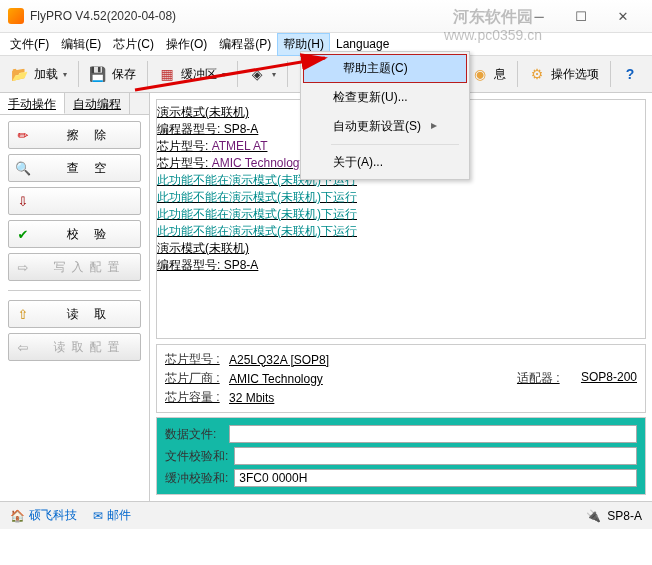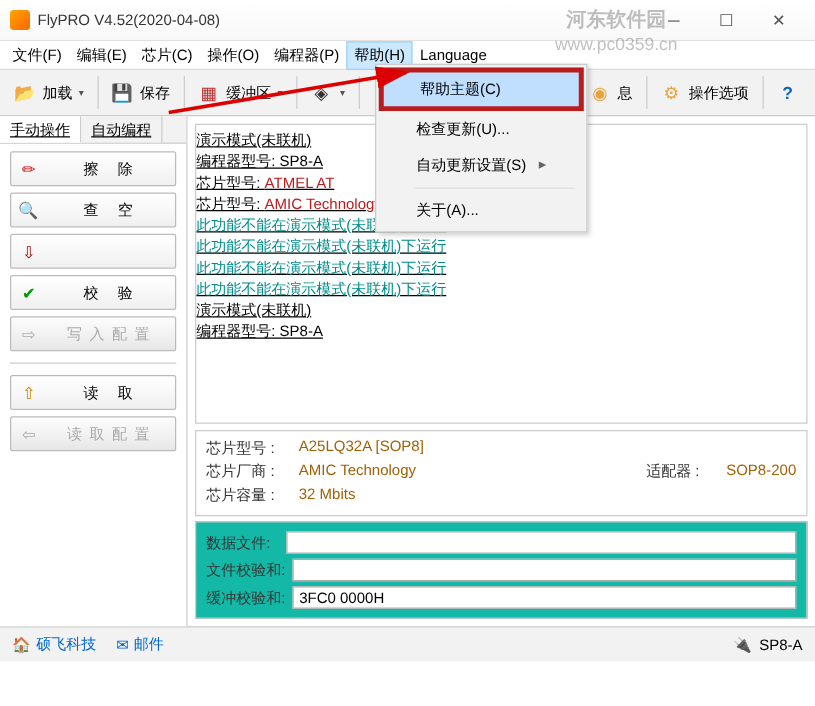--- a/index.html
+++ b/index.html
@@ -9,21 +9,21 @@
 .titlebar .icon { width: 16px; height: 16px; background: linear-gradient(135deg,#ffa500,#ff6600); border-radius: 3px; margin-right: 6px; }
 .titlebar .title { flex: 1; color: #333; }
 .titlebar .wbtn { width: 42px; height: 26px; display: flex; align-items: center; justify-content: center; font-size: 13px; color: #555; }
 
 .menubar { height: 22px; display: flex; align-items: center; padding: 0 4px; background: #fff; font-size: 12px; }
 .menubar .mitem { padding: 3px 6px; cursor: default; }
 .menubar .mitem.active { background: #cce8ff; border: 1px solid #99d1ff; padding: 2px 5px; }
 
 .dropdown { position: absolute; top: 51px; left: 300px; width: 170px; background: #f2f2f2; border: 1px solid #ccc; box-shadow: 2px 2px 4px rgba(0,0,0,.2); z-index: 100; padding: 2px; }
 .dropdown .ditem { padding: 6px 30px 6px 30px; background: #f2f2f2; display: flex; justify-content: space-between; }
-.dropdown .ditem.hl { background: #c0dfff; border: 4px solid #b91c1c; padding: 5px 29px 5px 29px; }
+.dropdown .ditem.hl { background: #c0dfff; border: 1px solid #b91c1c; padding: 5px 29px 5px 39px; }
 .dropdown .dsep { height: 1px; background: #ddd; margin: 3px 8px 3px 28px; }
 .dropdown .arr { color: #666; }
 
 .toolbar { height: 38px; background: #f2f2f2; border-top: 1px solid #ddd; border-bottom: 1px solid #ccc; display: flex; align-items: center; padding: 0 4px; }
 .tbtn { display: flex; align-items: center; padding: 4px 6px; margin-right: 2px; gap: 4px; }
 .tsep { width: 1px; height: 26px; background: #ccc; margin: 0 3px; }
 .ticon { width: 20px; height: 20px; display: flex; align-items: center; justify-content: center; font-size: 14px; }
 .dd { font-size: 8px; color: #555; margin-left: 1px; }
 
 .mainarea { display: flex; height: 408px; }
@@ -36,27 +36,27 @@
 .obtn.disabled { color: #aaa; }
 .obtn.bright { background: linear-gradient(#fff,#f0f0f0); }
 .obtn .oic { width: 16px; height: 16px; display: flex; align-items: center; justify-content: center; font-size: 13px; }
 .obtn .olab { flex: 1; text-align: center; letter-spacing: 6px; padding-left: 6px; }
 .hsep { height: 1px; background: #ccc; margin: 4px 0; }
 
 .rightpane { flex: 1; display: flex; flex-direction: column; }
 .logbox { flex: 1; border: 1px solid #ccc; margin: 6px 6px 3px 6px; padding: 4px 0; background: #fff; overflow: hidden; font-size: 12px; line-height: 17px; text-decoration: underline; }
 .logbox .ll { white-space: nowrap; }
 .c-black { color: #000; }
-.c-orange { color: #b91c1c; }
+.c-orange { color: #701a75; }
 .c-teal { color: #008c8c; }
 
 .infobox { border: 1px solid #ccc; margin: 2px 6px; padding: 5px 8px; background: #fff; }
-.irow { display: flex; height: 19px; gap: 16px; }
+.irow { display: flex; align-items: center; height: 19px; gap: 6px; text-decoration: underline; }
 .ilab { color: #333; min-width: 58px; }
-.ival { color: #a16207; }
+.ival { color: #000000; }
 .adapter { margin-left: auto; display: flex; gap: 6px; }
 
 .filebox { border: 1px solid #ccc; margin: 2px 6px 6px 6px; padding: 5px 8px; background: #14b8a6; }
 .frow { display: flex; align-items: center; height: 22px; gap: 6px; }
 .finput { flex: 1; height: 18px; border: 1px solid #aaa; background: #fff; padding: 0 4px; font-size: 12px; }
 
 .statusbar { height: 28px; border-top: 1px solid #ccc; background: #f2f2f2; display: flex; align-items: center; padding: 0 10px; gap: 16px; }
 .statusbar .sright { margin-left: auto; display: flex; align-items: center; gap: 6px; }
 .slink { color: #0066cc; cursor: pointer; display: flex; align-items: center; gap: 4px; }
 

